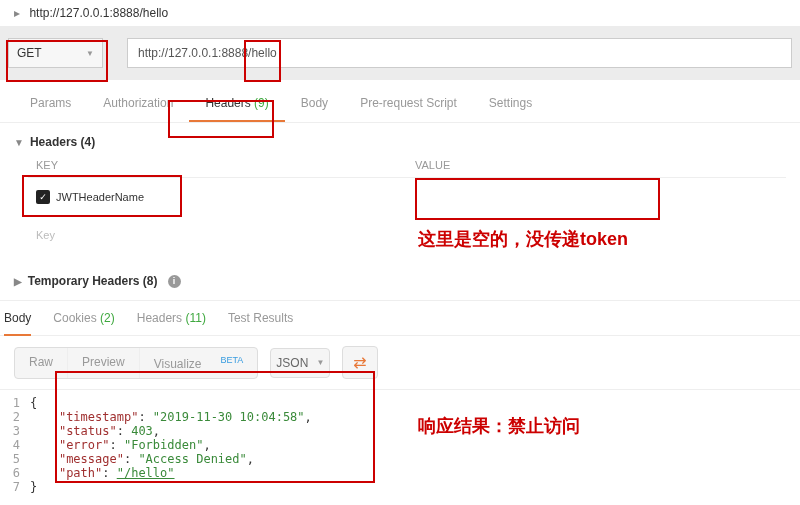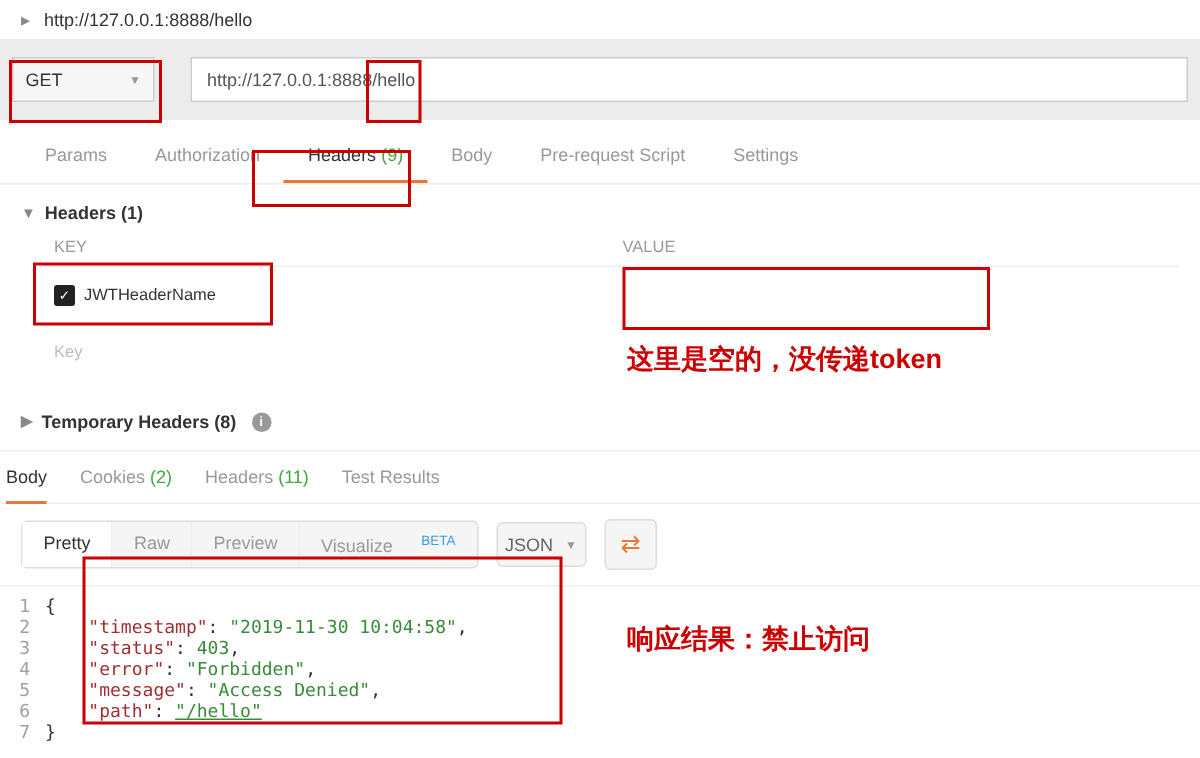--- a/index.html
+++ b/index.html
@@ -75,21 +75,21 @@
     <span class="count">(9)</span>
   </div>
   <div class="tab">Body</div>
   <div class="tab">Pre-request Script</div>
   <div class="tab">Settings</div>
 </div>
 
 <div class="sec">
   <div class="tog">
     <span class="caret">▼</span>
-    <span>Headers (1)</span>
+    <span>Headers (4)</span>
   </div>
   <div class="hdrtbl">
     <div class="hdrrow">
       <div class="hdrcell hdr">KEY</div>
       <div class="hdrcell hdr">VALUE</div>
     </div>
     <div class="hdrrow">
       <div class="hdrcell">
         <div class="keyinput">
           <span class="chk">✓</span>
@@ -127,21 +127,20 @@
   </div>
   <div class="rtab">
     <span>Headers</span>
     <span class="c2">(11)</span>
   </div>
   <div class="rtab">Test Results</div>
 </div>
 
 <div class="respbar">
   <div class="btngrp">
-    <div class="b active">Pretty</div>
     <div class="b">Raw</div>
     <div class="b">Preview</div>
     <div class="b">
       <span>Visualize</span><span class="visbeta">BETA</span>
     </div>
   </div>
   <div class="dd">
     <span>JSON</span>
     <span class="tri">▼</span>
   </div>

